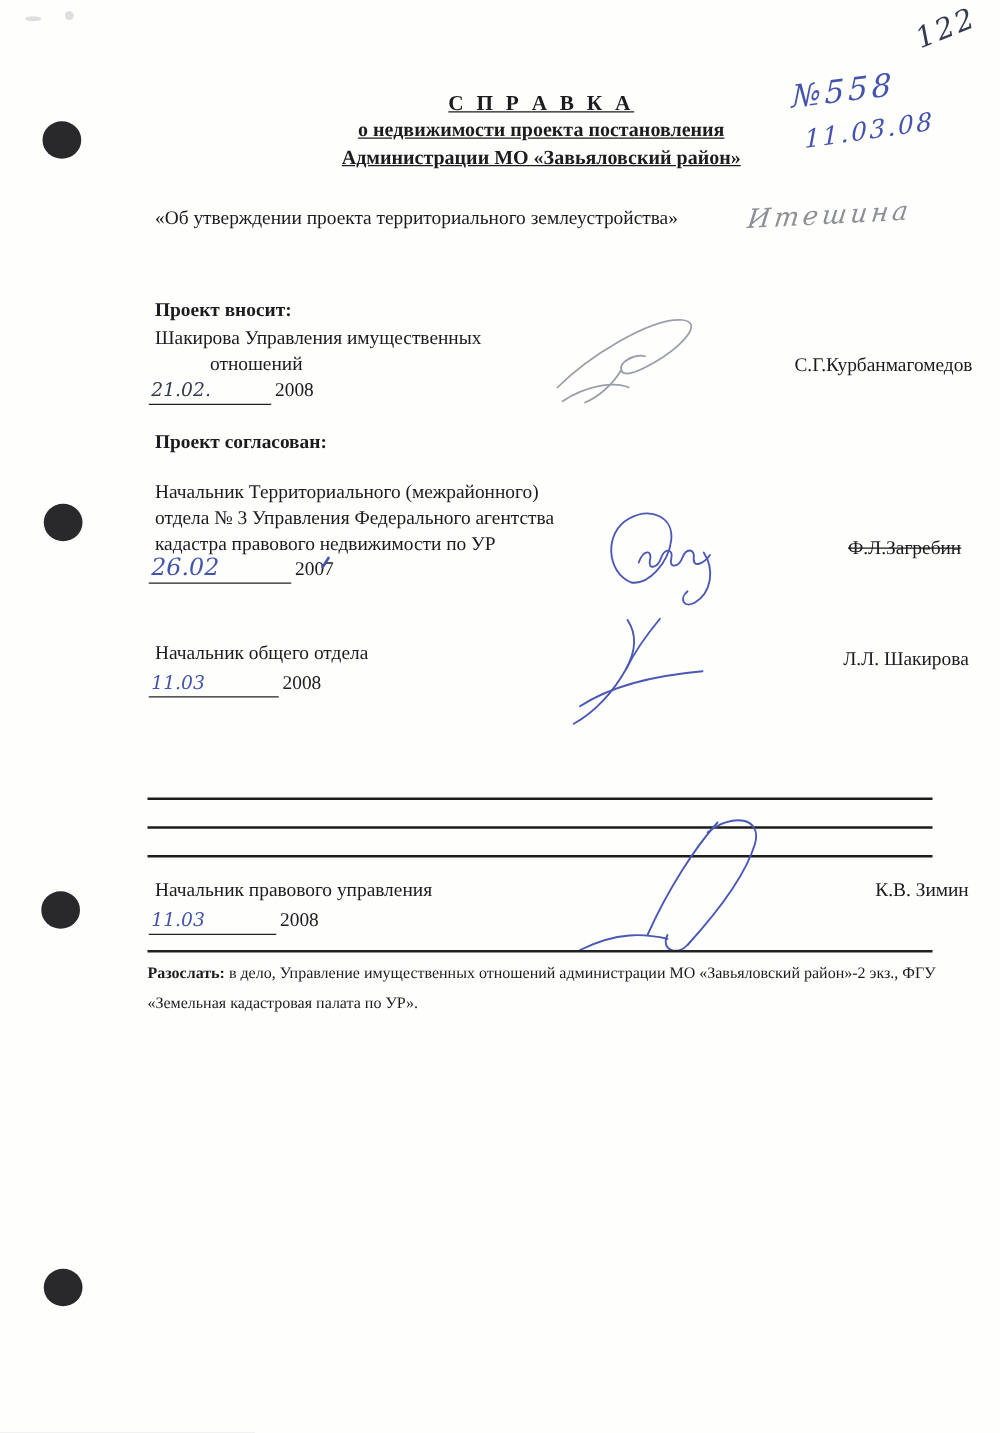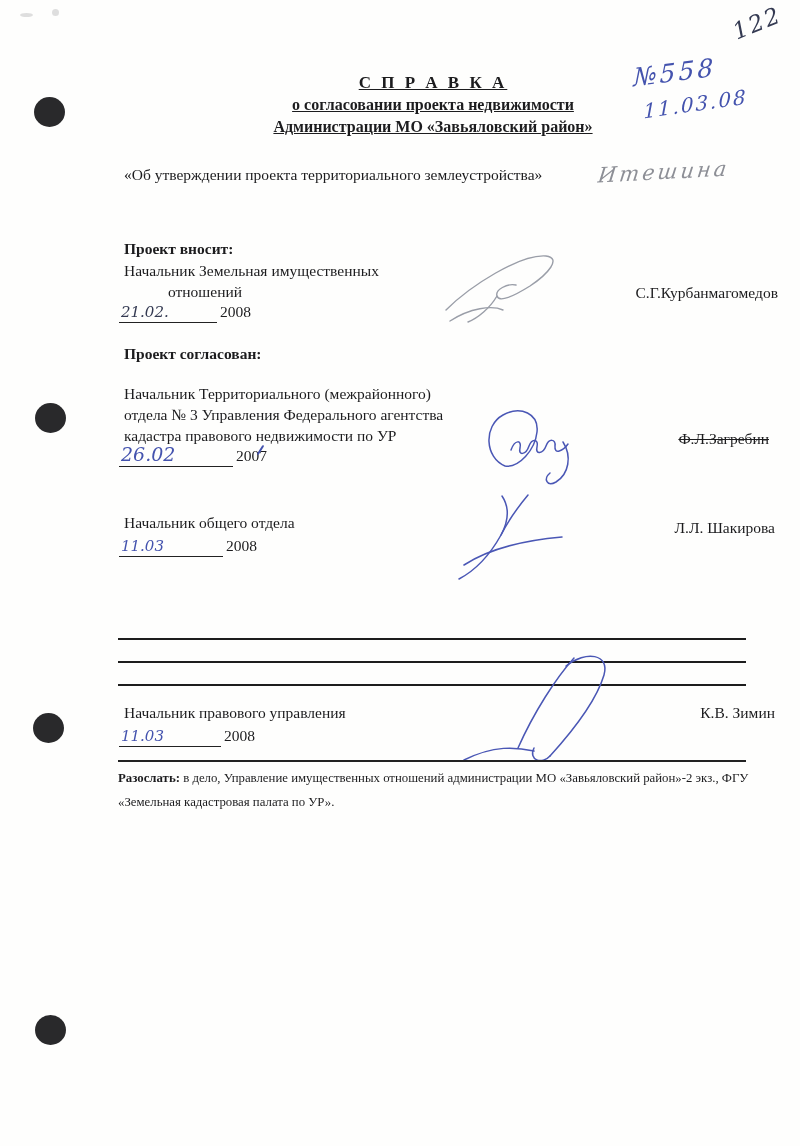--- a/index.html
+++ b/index.html
@@ -69,28 +69,28 @@
   <div class="hole" style="left:33px;top:713px;"></div>
   <div class="hole" style="left:35px;top:1015px;"></div>
 
   <div class="hand dark corner-num">122</div>
   <div class="hand blue stamp-no">№558</div>
   <div class="hand blue stamp-date">11.03.08</div>
   <div class="hand pencil annotation">Итешина</div>
 
   <div class="title-block">
     <div class="title-line1">С П Р А В К А</div>
-    <div class="title-line2">о согласовании проекта недвижимости</div>
+    <div class="title-line2">о недвижимости проекта постановления</div>
     <div class="title-line3">Администрации МО «Завьяловский район»</div>
   </div>
 
   <div class="subject">«Об утверждении проекта территориального землеустройства»</div>
 
   <div class="h-bold" style="top:240px;">Проект вносит:</div>
-  <div class="t-line" style="top:262px;">Начальник Земельная имущественных</div>
+  <div class="t-line" style="top:262px;">Шакирова Управления имущественных</div>
   <div class="t-line" style="top:283px;margin-left:44px;">отношений</div>
   <div class="sig gray" style="left:440px;top:248px;">
     <svg width="135" height="80" viewBox="0 0 135 80">
       <path d="M6,62 C30,38 80,6 106,8 C122,10 108,26 90,38 C74,48 59,55 57,48 C55,42 67,35 76,37"></path>
       <path d="M10,73 C30,60 52,57 63,62"></path>
       <path d="M57,48 C50,60 38,70 28,74"></path>
     </svg>
   </div>
   <div class="name" style="top:284px;right:22px;">С.Г.Курбанмагомедов</div>
   <div class="date-row" style="top:303px;">

